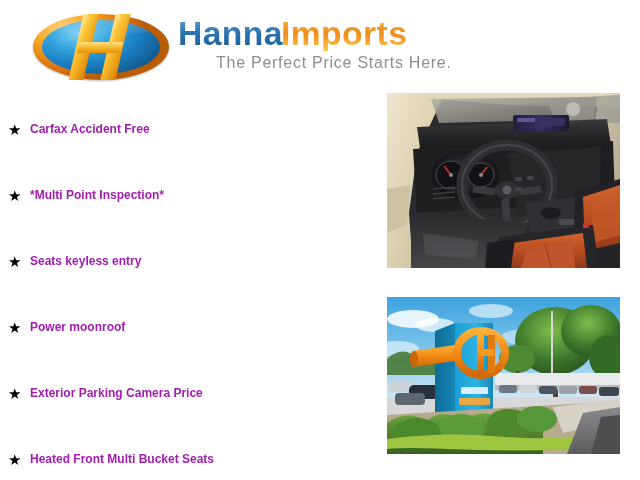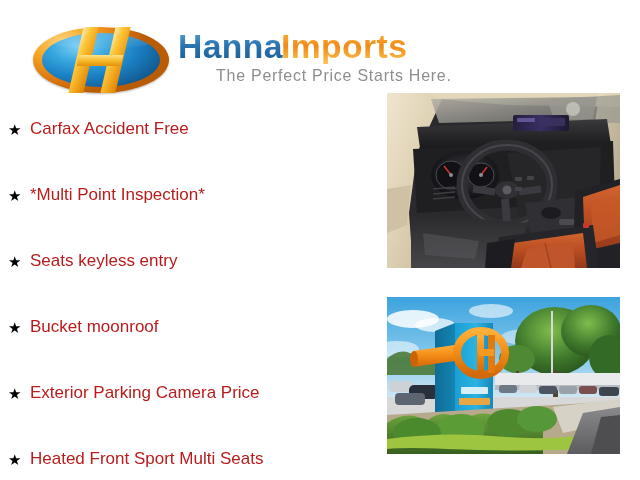--- a/index.html
+++ b/index.html
@@ -12,21 +12,21 @@
     height: 480px;
     position: relative;
     overflow: hidden;
     font-family: "Liberation Sans", sans-serif;
     background: #ffffff;
   }
 
   
   #header {
     position: absolute;
-    left: 0; top: 16px;
+    left: 0; top: 3px;
     width: 640px; height: 90px;
   }
 
   #logo-badge {
     position: absolute;
     left: 33px; top: 11px;
     width: 136px; height: 66px;
   }
   #logo-badge .oval-outer {
     position: absolute;
@@ -134,24 +134,25 @@
   .feature-row .bullet {
     width: 22px;
     flex: 0 0 22px;
     font-size: 15px;
     line-height: 1;
     color: #000000;
     text-align: left;
   }
   .feature-row .feature-text {
     font-family: "Liberation Sans", sans-serif;
-    font-size: 17px;
-    color: #b91c1c;
+    font-size: 12px;
+    color: #a21caf;
     line-height: 20px;
     white-space: nowrap;
+    font-weight: bold;
   }
 
   
   .photo {
     position: absolute;
     overflow: hidden;
     background: #d8d8d8;
   }
   #photo-interior {
     left: 387px; top: 93px;
@@ -197,31 +198,31 @@
     <span class="feature-text">*Multi Point Inspection*</span>
   </div>
 
   <div class="feature-row">
     <span class="bullet">★</span>
     <span class="feature-text">Seats keyless entry</span>
   </div>
 
   <div class="feature-row">
     <span class="bullet">★</span>
-    <span class="feature-text">Bucket moonroof</span>
+    <span class="feature-text">Power moonroof</span>
   </div>
 
   <div class="feature-row">
     <span class="bullet">★</span>
     <span class="feature-text">Exterior Parking Camera Price</span>
   </div>
 
   <div class="feature-row">
     <span class="bullet">★</span>
-    <span class="feature-text">Heated Front Sport Multi Seats</span>
+    <span class="feature-text">Heated Front Multi Bucket Seats</span>
   </div>
 </div>
 
 <div class="photo" id="photo-interior" aria-label="Car interior showing black dashboard, steering wheel, gauge cluster, infotainment screen and burnt-orange leather sport bucket seats">
   <svg viewBox="0 0 233 175" preserveAspectRatio="none" aria-hidden="true">
     <defs>
       <linearGradient id="iPillar" x1="0" y1="0" x2="1" y2="1">
         <stop offset="0" stop-color="#efe6cf"></stop>
           <stop offset="0.5" stop-color="#ddd0b2"></stop>
           <stop offset="1" stop-color="#c4b796"></stop>

